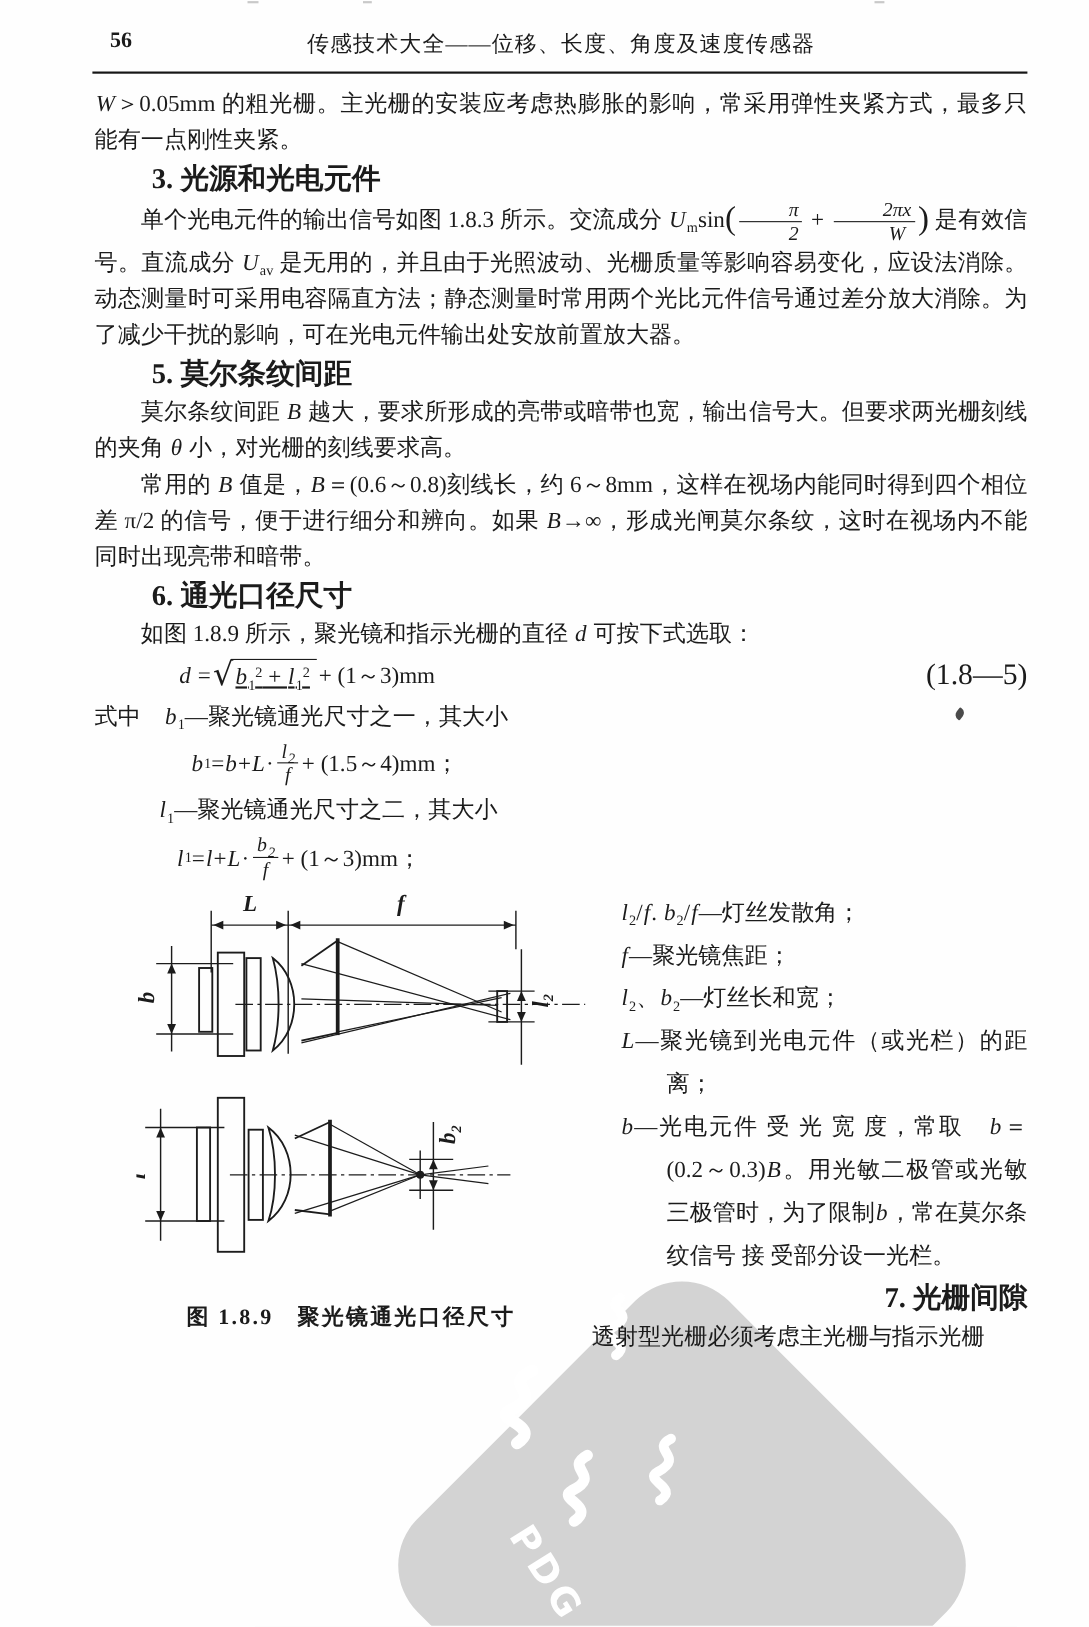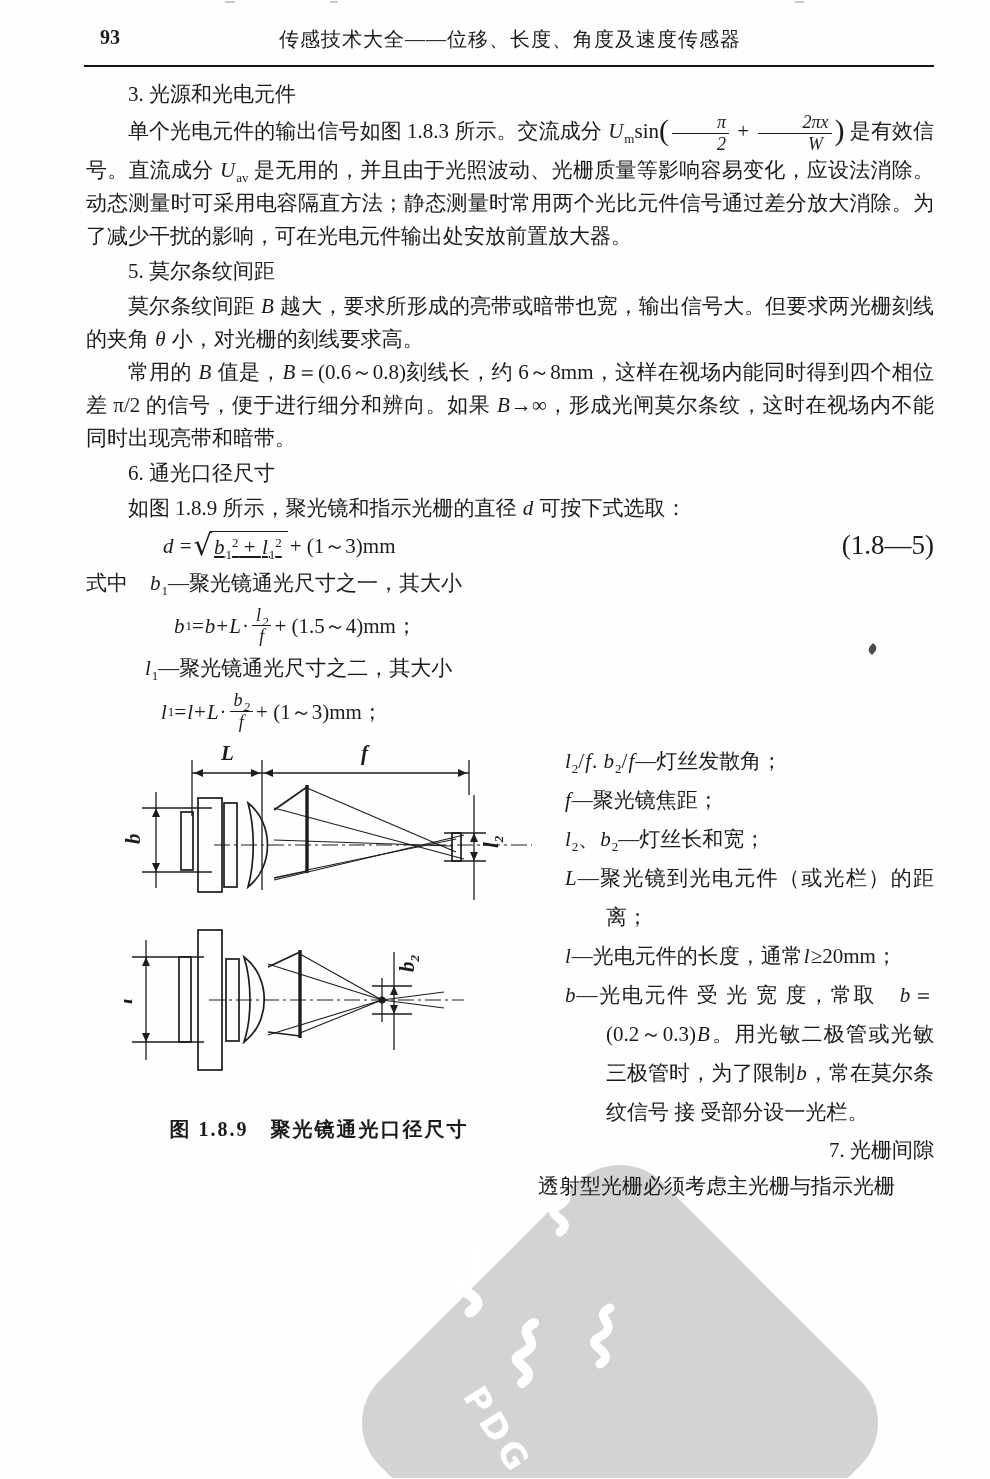--- a/index.html
+++ b/index.html
@@ -7,21 +7,21 @@
         font-family:"Liberation Serif","DejaVu Serif",serif;color:#1b1b1b;}
   .content{position:absolute;inset:0;padding:26px 56px 0 86px;z-index:1;box-sizing:border-box;}
   
   .header{position:relative;height:32px;}
   .pageno{position:absolute;left:14px;top:0;font-weight:bold;font-size:20px;}
   .htitle{display:block;text-align:center;font-size:20px;font-weight:normal;letter-spacing:1px;}
   .rule{border-bottom:2.5px solid #161616;margin:7px 0 11px -2px;}
   
   .para{margin:0;text-align:justify;font-size:21px;line-height:33px;}
   .indent{text-indent:2em;}
-  .hnum{margin:2px 0;font-weight:normal;font-size:21px;text-indent:2em;line-height:33px;}
+  .hnum{margin:2px 0;font-weight:bold;font-size:26px;text-indent:2em;line-height:33px;}
   .mvar{font-style:italic;font-family:"Liberation Serif",serif;padding:0 1px;}
   sub{font-size:13px;vertical-align:-5px;line-height:0;}
   sup{font-size:13px;vertical-align:7px;line-height:0;}
   .frac{display:inline-flex;flex-direction:column;vertical-align:middle;text-align:center;
         margin:0 3px;font-style:italic;font-size:18px;line-height:1.05;}
   .fnum{display:block;border-bottom:1.7px solid #1b1b1b;padding:0 3px 1px;}
   .fden{display:block;padding:1px 3px 0;}
   .bigp{font-size:30px;font-weight:normal;vertical-align:-2px;line-height:0;}
   
   .eqrow{display:flex;align-items:center;margin:4px 0;font-size:21px;line-height:1.25;}
@@ -77,25 +77,26 @@
   </svg>
 
   <div class="speck"></div>
   <div class="edge-dash" style="left:225px;width:10px;"></div>
   <div class="edge-dash" style="left:330px;width:8px;"></div>
   <div class="edge-dash" style="left:795px;width:9px;"></div>
 
   <div class="content">
 
     <div class="header">
-      <span class="pageno">93</span>
+      <span class="pageno">56</span>
       <span class="htitle">传感技术大全——位移、长度、角度及速度传感器</span>
     </div>
     <div class="rule"></div>
 
+    <p class="para"><span class="mvar">W</span>＞0.05mm 的粗光栅。主光栅的安装应考虑热膨胀的影响，常采用弹性夹紧方式，最多只能有一点刚性夹紧。</p>
 
     <p class="hnum">3. 光源和光电元件</p>
 
     <p class="para indent">单个光电元件的输出信号如图 1.8.3 所示。交流成分 <span class="mvar">U</span><sub>m</sub>sin<span class="bigp">(</span><span class="frac">
           <span class="fnum">π</span>
           <span class="fden">2</span>
         </span> + <span class="frac">
           <span class="fnum">2πx</span>
           <span class="fden">W</span>
         </span><span class="bigp">)</span> 是有效信号。直流成分 <span class="mvar">U</span><sub>av</sub> 是无用的，并且由于光照波动、光栅质量等影响容易变化，应设法消除。动态测量时可采用电容隔直方法；静态测量时常用两个光比元件信号通过差分放大消除。为了减少干扰的影响，可在光电元件输出处安放前置放大器。</p>
@@ -241,21 +242,20 @@
         </svg>
 
         <div class="caption">图 1.8.9　聚光镜通光口径尺寸</div>
       </div>
 
       <div class="defcol">
         <p class="defline"><span class="mvar">l</span><sub>2</sub>/<span class="mvar">f</span>. <span class="mvar">b</span><sub>2</sub>/<span class="mvar">f</span>—灯丝发散角；</p>
         <p class="defline"><span class="mvar">f</span>—聚光镜焦距；</p>
         <p class="defline"><span class="mvar">l</span><sub>2</sub>、<span class="mvar">b</span><sub>2</sub>—灯丝长和宽；</p>
         <p class="defline"><span class="mvar">L</span>—聚光镜到光电元件（或光栏）的距离；</p>
-        <p class="defline"><span class="mvar">l</span>—光电元件的长度，通常<span class="mvar">l</span>≥20mm；</p>
         <p class="defline"><span class="mvar">b</span>—光电元件 受 光 宽 度，常取　<span class="mvar">b</span>＝(0.2～0.3)<span class="mvar">B</span>。用光敏二极管或光敏三极管时，为了限制<span class="mvar">b</span>，常在莫尔条纹信号 接 受部分设一光栏。</p>
         <p class="hnum h7">7. 光栅间隙</p>
         <p class="p7">透射型光栅必须考虑主光栅与指示光栅</p>
       </div>
 
     </div>
 
   </div>
 </div>
 

